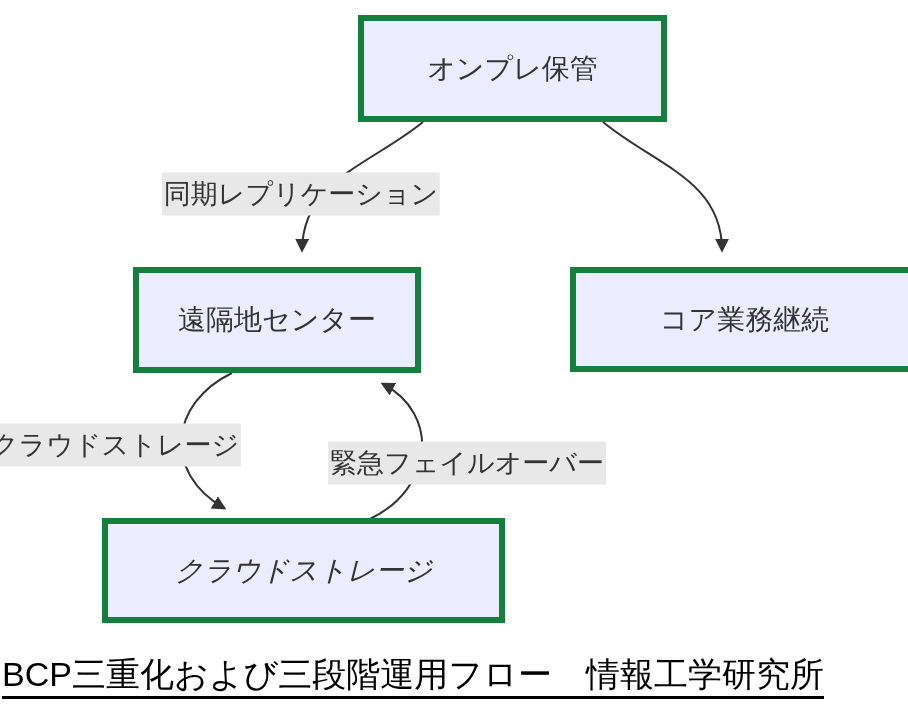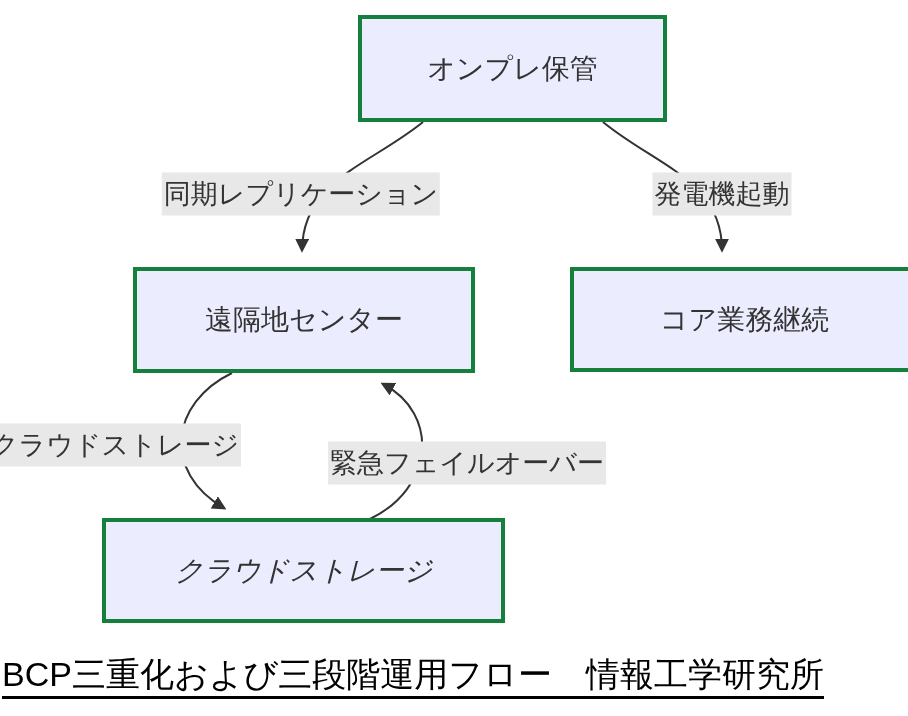--- a/index.html
+++ b/index.html
@@ -4,21 +4,21 @@
 <style>
   html,body{margin:0;padding:0;background:#ffffff;}
   .stage{
     position:relative;width:908px;height:716px;background:#ffffff;
     font-family:"Liberation Sans","DejaVu Sans",sans-serif;overflow:hidden;
   }
   .edges{position:absolute;left:0;top:0;width:908px;height:716px;}
   .edgePath{fill:none;stroke:#333333;stroke-width:2px;}
   .node{
     position:absolute;display:flex;align-items:center;justify-content:center;
-    background:#ECECFF;border:4px solid #15803d;box-sizing:border-box;
+    background:#ECECFF;border:6px solid #15803d;box-sizing:border-box;
     color:#333333;font-size:28px;line-height:1;text-align:center;
   }
   .edgeLabel{
     position:absolute;transform:translate(-50%,-50%);
     background:#e8e8e8;color:#333333;font-size:27px;line-height:1;
     padding:8px 2px;white-space:nowrap;
   }
   .caption{
     position:absolute;left:2px;top:654px;
     color:#000000;font-size:34px;font-weight:normal;line-height:1.2;white-space:nowrap;
@@ -39,39 +39,36 @@
     <path class="edgePath" d="M 423 122 C 370 165, 303 180, 302 250" marker-end="url(#arrow)"></path>
     <path class="edgePath" d="M 603 122 C 655 165, 722 180, 722 250" marker-end="url(#arrow)"></path>
     <path class="edgePath" d="M 232 373 C 170 403, 162 472, 224 508" marker-end="url(#arrow)"></path>
     <path class="edgePath" d="M 370 519 C 434 488, 440 414, 383 384" marker-end="url(#arrow)"></path>
   </svg>
 
   <div class="node" style="left:358px;top:15px;width:309px;height:107px;">
     <span>オンプレ保管</span>
   </div>
 
-  <div class="node" style="left:133px;top:267px;width:342px;height:106px;">
+  <div class="node" style="left:133px;top:267px;width:288px;height:106px;">
     <span>遠隔地センター</span>
   </div>
 
   <div class="node" style="left:570px;top:267px;width:349px;height:105px;">
     <span>コア業務継続</span>
   </div>
 
   <div class="node" style="left:102px;top:518px;width:403px;height:105px;font-style:italic;">
     <span>クラウドストレージ</span>
   </div>
 
   <div class="edgeLabel" style="left:301px;top:194px;">
     <span>同期レプリケーション</span>
   </div>
 
-  <div class="edgeLabel" style="left:722px;top:194px;">
-    <span>発電機起動</span>
-  </div>
 
   <div class="edgeLabel" style="left:115px;top:445px;">
     <span>クラウドストレージ</span>
   </div>
 
   <div class="edgeLabel" style="left:467px;top:445px;margin-top:18px;">
     <span>緊急フェイルオーバー</span>
   </div>
 
   <div class="caption">

